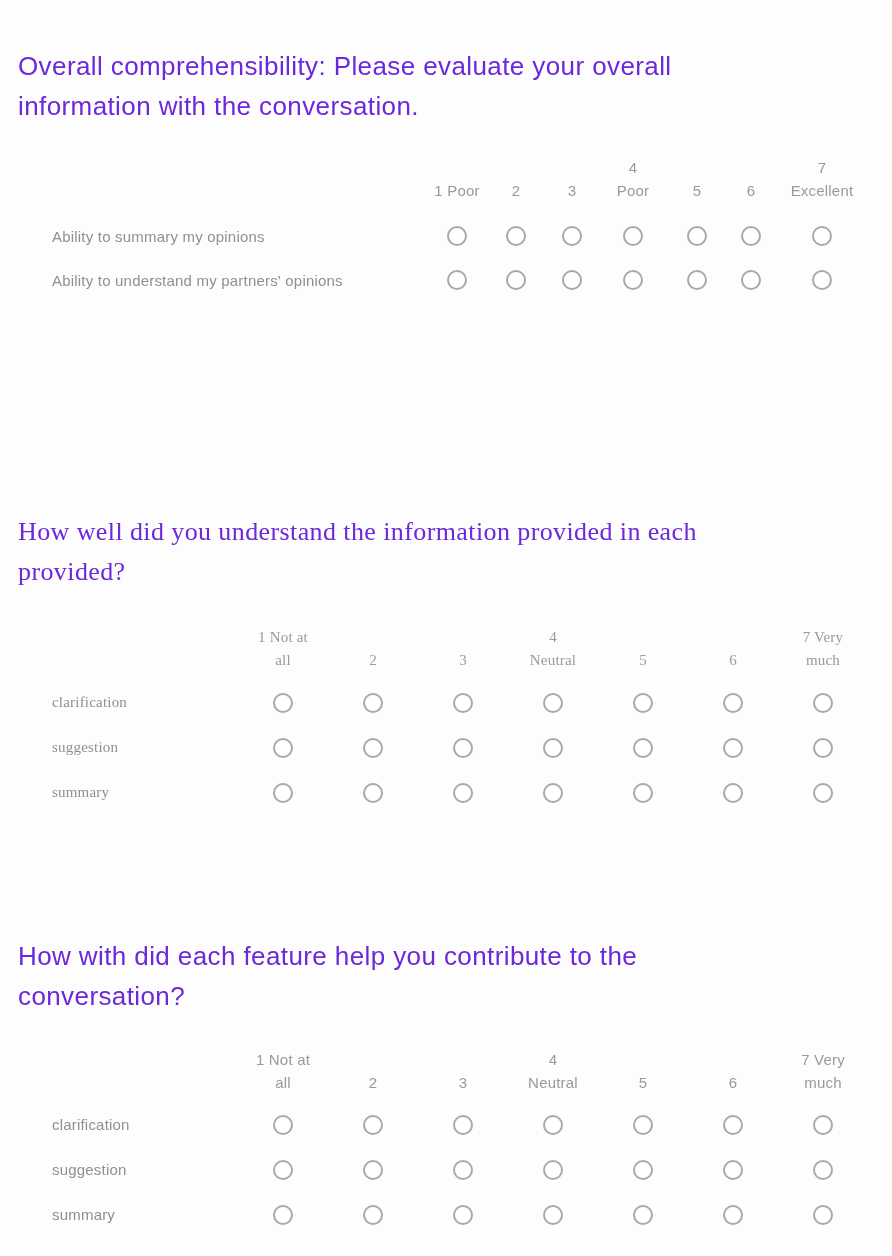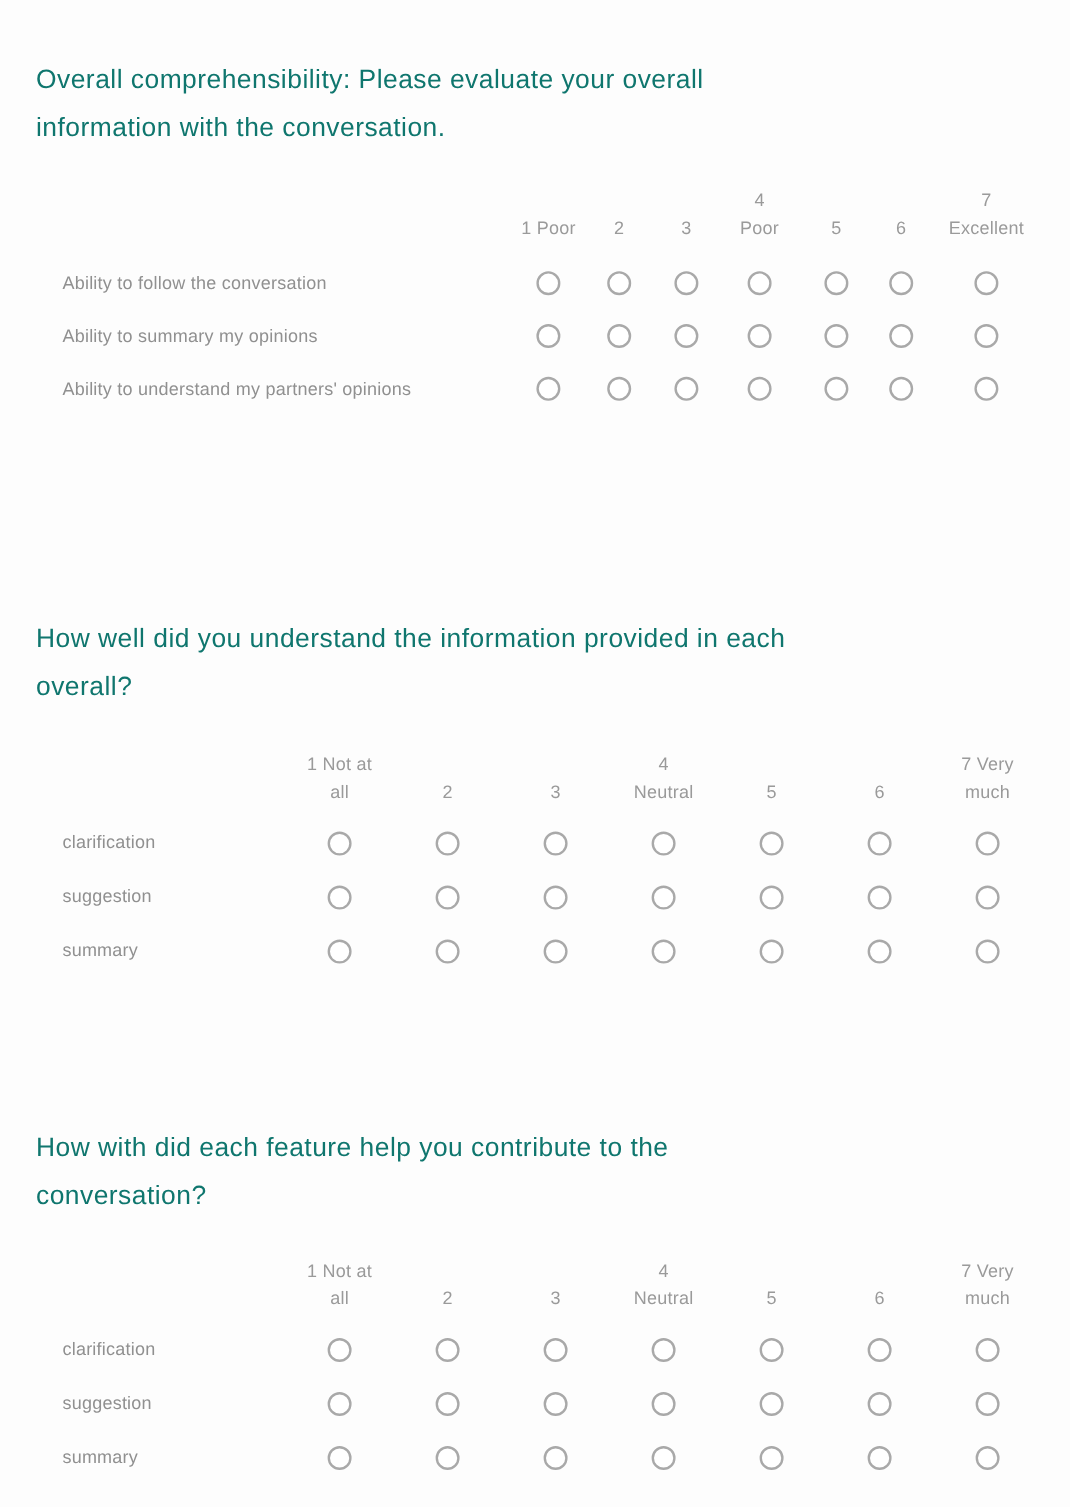--- a/index.html
+++ b/index.html
@@ -13,30 +13,30 @@
     background: #fdfdfd;
     font-family: "Liberation Sans", "DejaVu Sans", sans-serif;
     overflow: hidden;
   }
   .qsec {
     position: absolute;
     left: 0;
     width: 892px;
   }
   .qsec[data-idx="0"] { top: 46px; }
-  .qsec[data-idx="1"] { top: 512px; }
+  .qsec[data-idx="1"] { top: 512px; font-family: Liberation Serif, serif; }
   .qsec[data-idx="2"] { top: 936px; }
 
   .qtitle {
-    margin-left: 30px;
+    margin-left: 18px;
     width: 820px;
-    font-size: 22px;
+    font-size: 26px;
     line-height: 40px;
     letter-spacing: 0.4px;
-    color: #0f766e;
+    color: #6d28d9;
     font-weight: 400;
   }
 
   .matrix {
     position: absolute;
     left: 52px;
     border-collapse: collapse;
     table-layout: fixed;
   }
   .qsec[data-idx="0"] .matrix { top: 110px; }
@@ -129,30 +129,20 @@
               <span class="hline">6</span>
             </th>
             <th>
               <span class="hline">7</span>
               <span class="hline">Excellent</span>
             </th>
           </tr>
         </thead>
         <tbody>
           <tr class="mrow">
-            <td class="rlabel">Ability to follow the conversation</td>
-            <td class="rcell"><span class="radio" role="radio" aria-checked="false"></span></td>
-            <td class="rcell"><span class="radio" role="radio" aria-checked="false"></span></td>
-            <td class="rcell"><span class="radio" role="radio" aria-checked="false"></span></td>
-            <td class="rcell"><span class="radio" role="radio" aria-checked="false"></span></td>
-            <td class="rcell"><span class="radio" role="radio" aria-checked="false"></span></td>
-            <td class="rcell"><span class="radio" role="radio" aria-checked="false"></span></td>
-            <td class="rcell"><span class="radio" role="radio" aria-checked="false"></span></td>
-          </tr>
-          <tr class="mrow">
             <td class="rlabel">Ability to summary my opinions</td>
             <td class="rcell"><span class="radio" role="radio" aria-checked="false"></span></td>
             <td class="rcell"><span class="radio" role="radio" aria-checked="false"></span></td>
             <td class="rcell"><span class="radio" role="radio" aria-checked="false"></span></td>
             <td class="rcell"><span class="radio" role="radio" aria-checked="false"></span></td>
             <td class="rcell"><span class="radio" role="radio" aria-checked="false"></span></td>
             <td class="rcell"><span class="radio" role="radio" aria-checked="false"></span></td>
             <td class="rcell"><span class="radio" role="radio" aria-checked="false"></span></td>
           </tr>
           <tr class="mrow">
@@ -164,21 +154,21 @@
             <td class="rcell"><span class="radio" role="radio" aria-checked="false"></span></td>
             <td class="rcell"><span class="radio" role="radio" aria-checked="false"></span></td>
             <td class="rcell"><span class="radio" role="radio" aria-checked="false"></span></td>
           </tr>
         </tbody>
       </table>
     </section>
   <section class="qsec" data-idx="1">
       <div class="qtitle">
         <div>How well did you understand the information provided in each</div>
-        <div>overall?</div>
+        <div>provided?</div>
       </div>
       <table class="matrix">
         <colgroup>
           <col style="width: 186px;">
           <col style="width: 90px;">
           <col style="width: 90px;">
           <col style="width: 90px;">
           <col style="width: 90px;">
           <col style="width: 90px;">
           <col style="width: 90px;">

